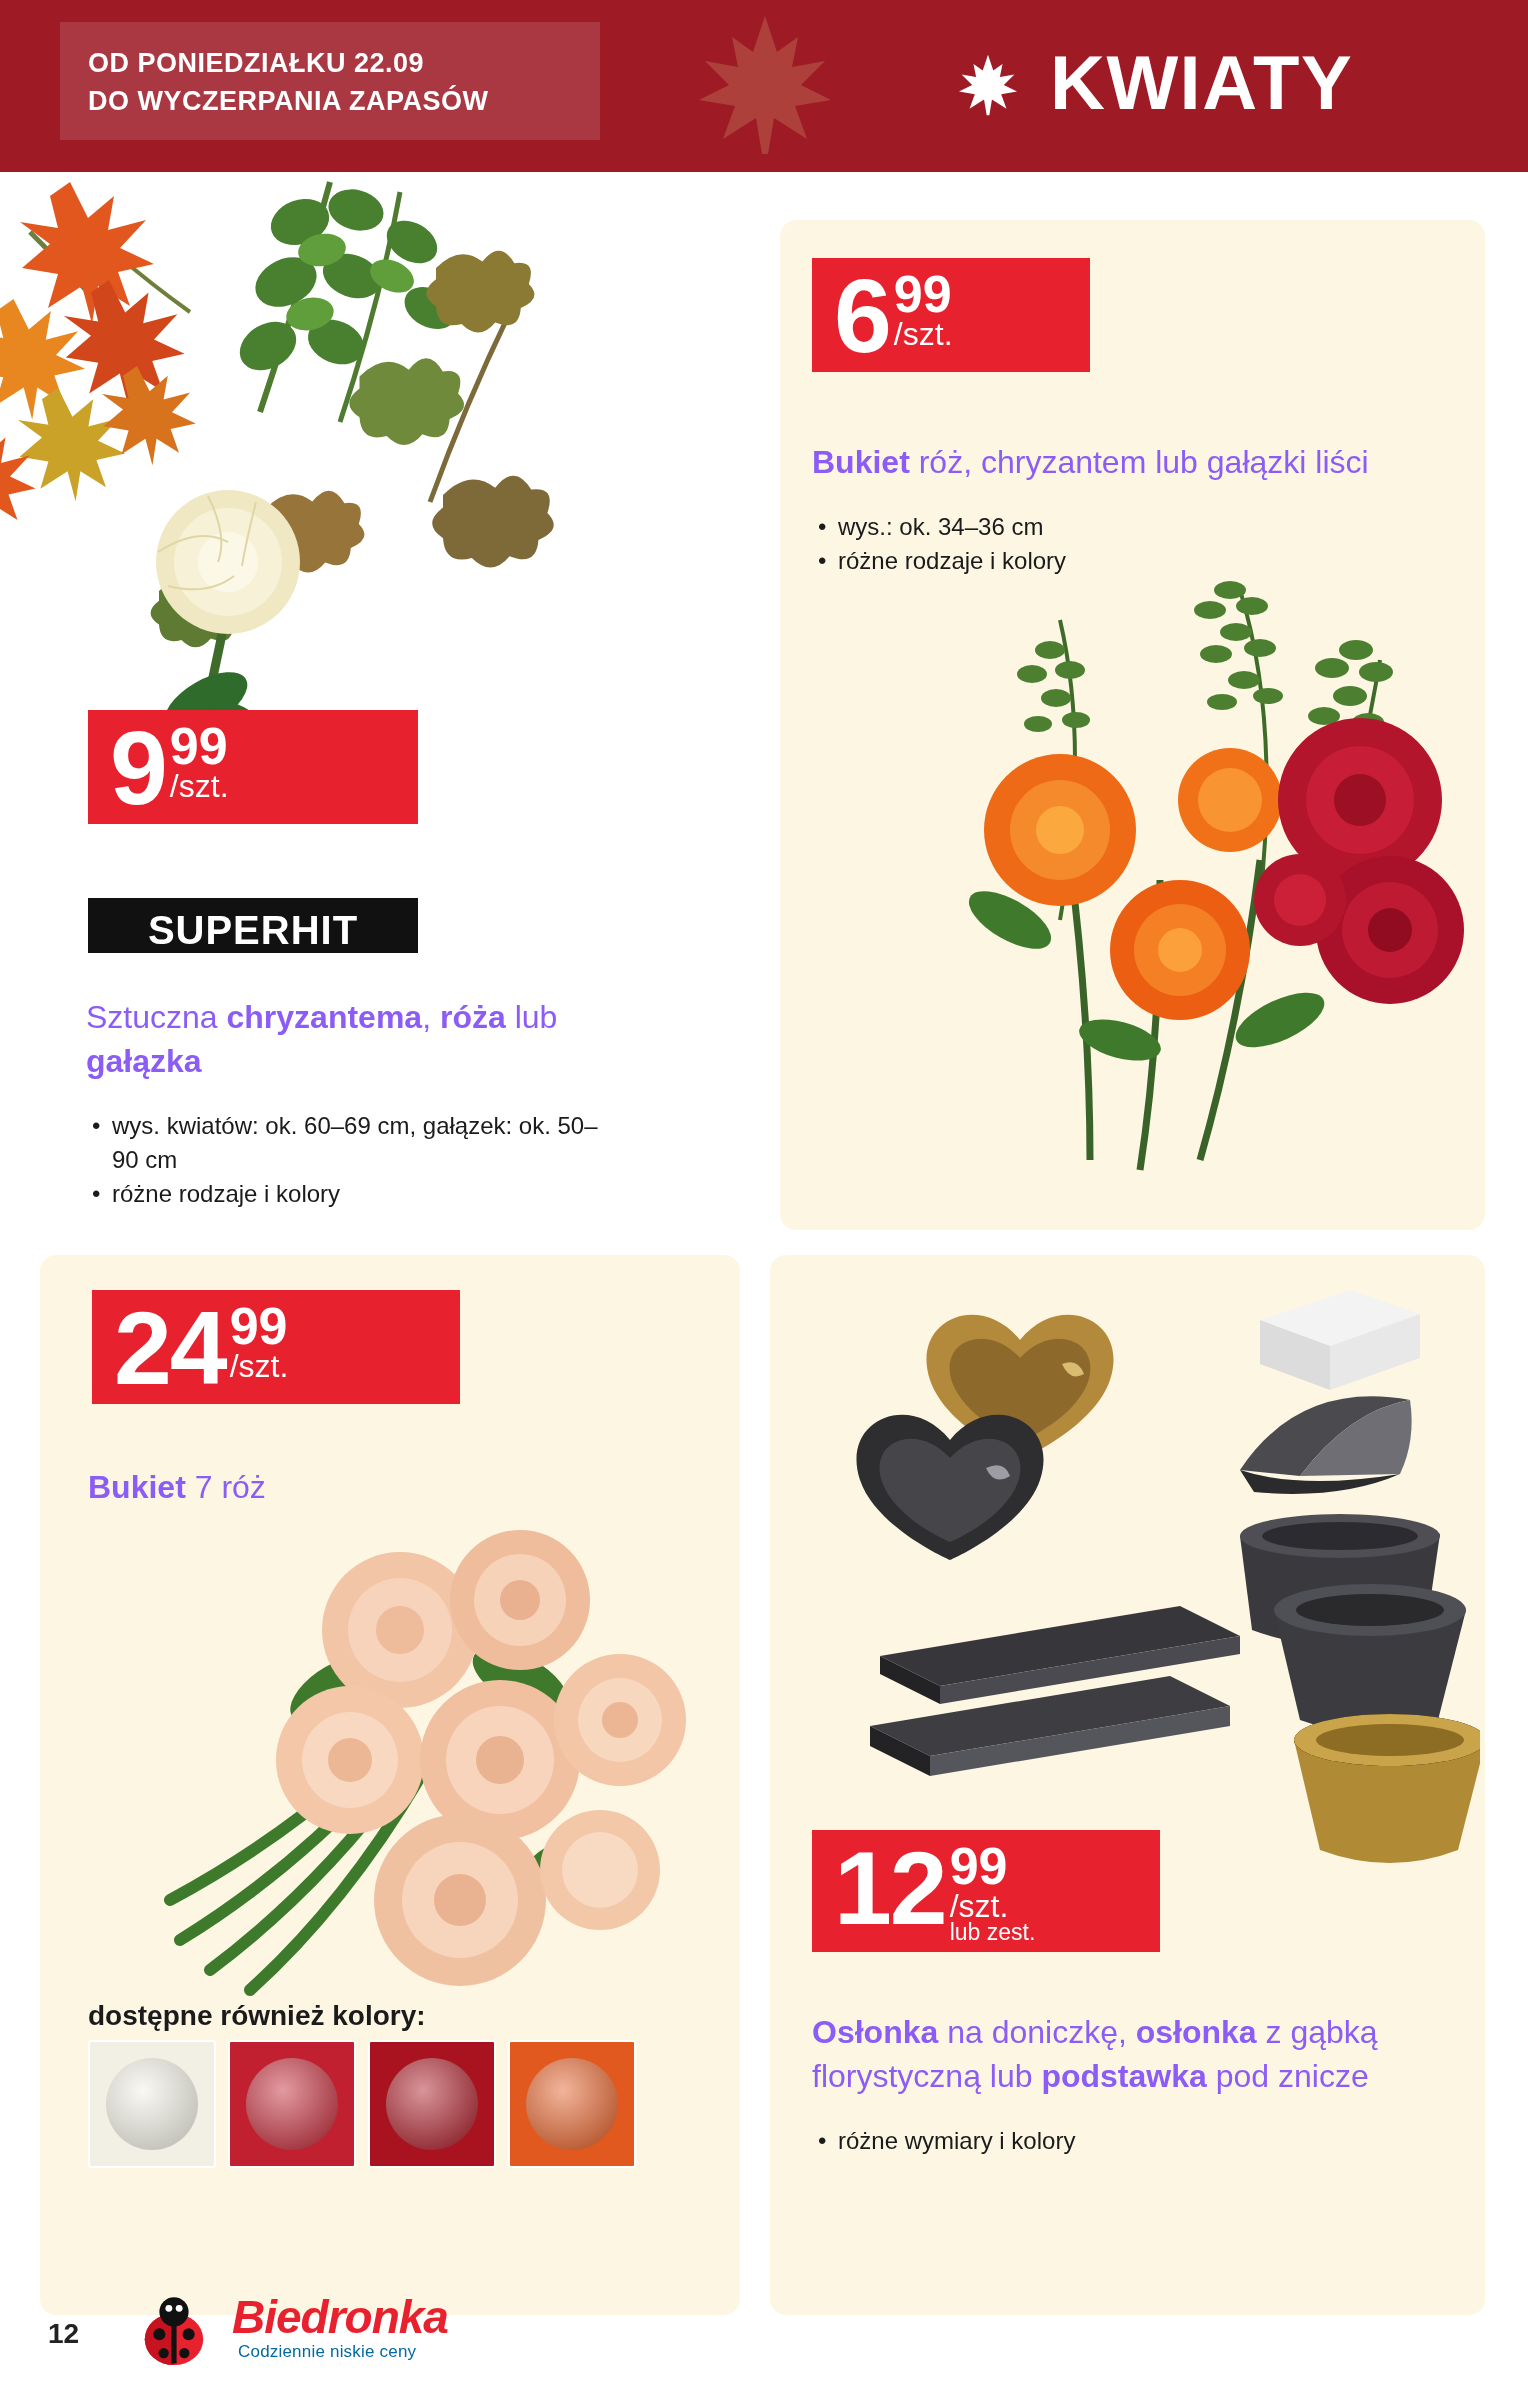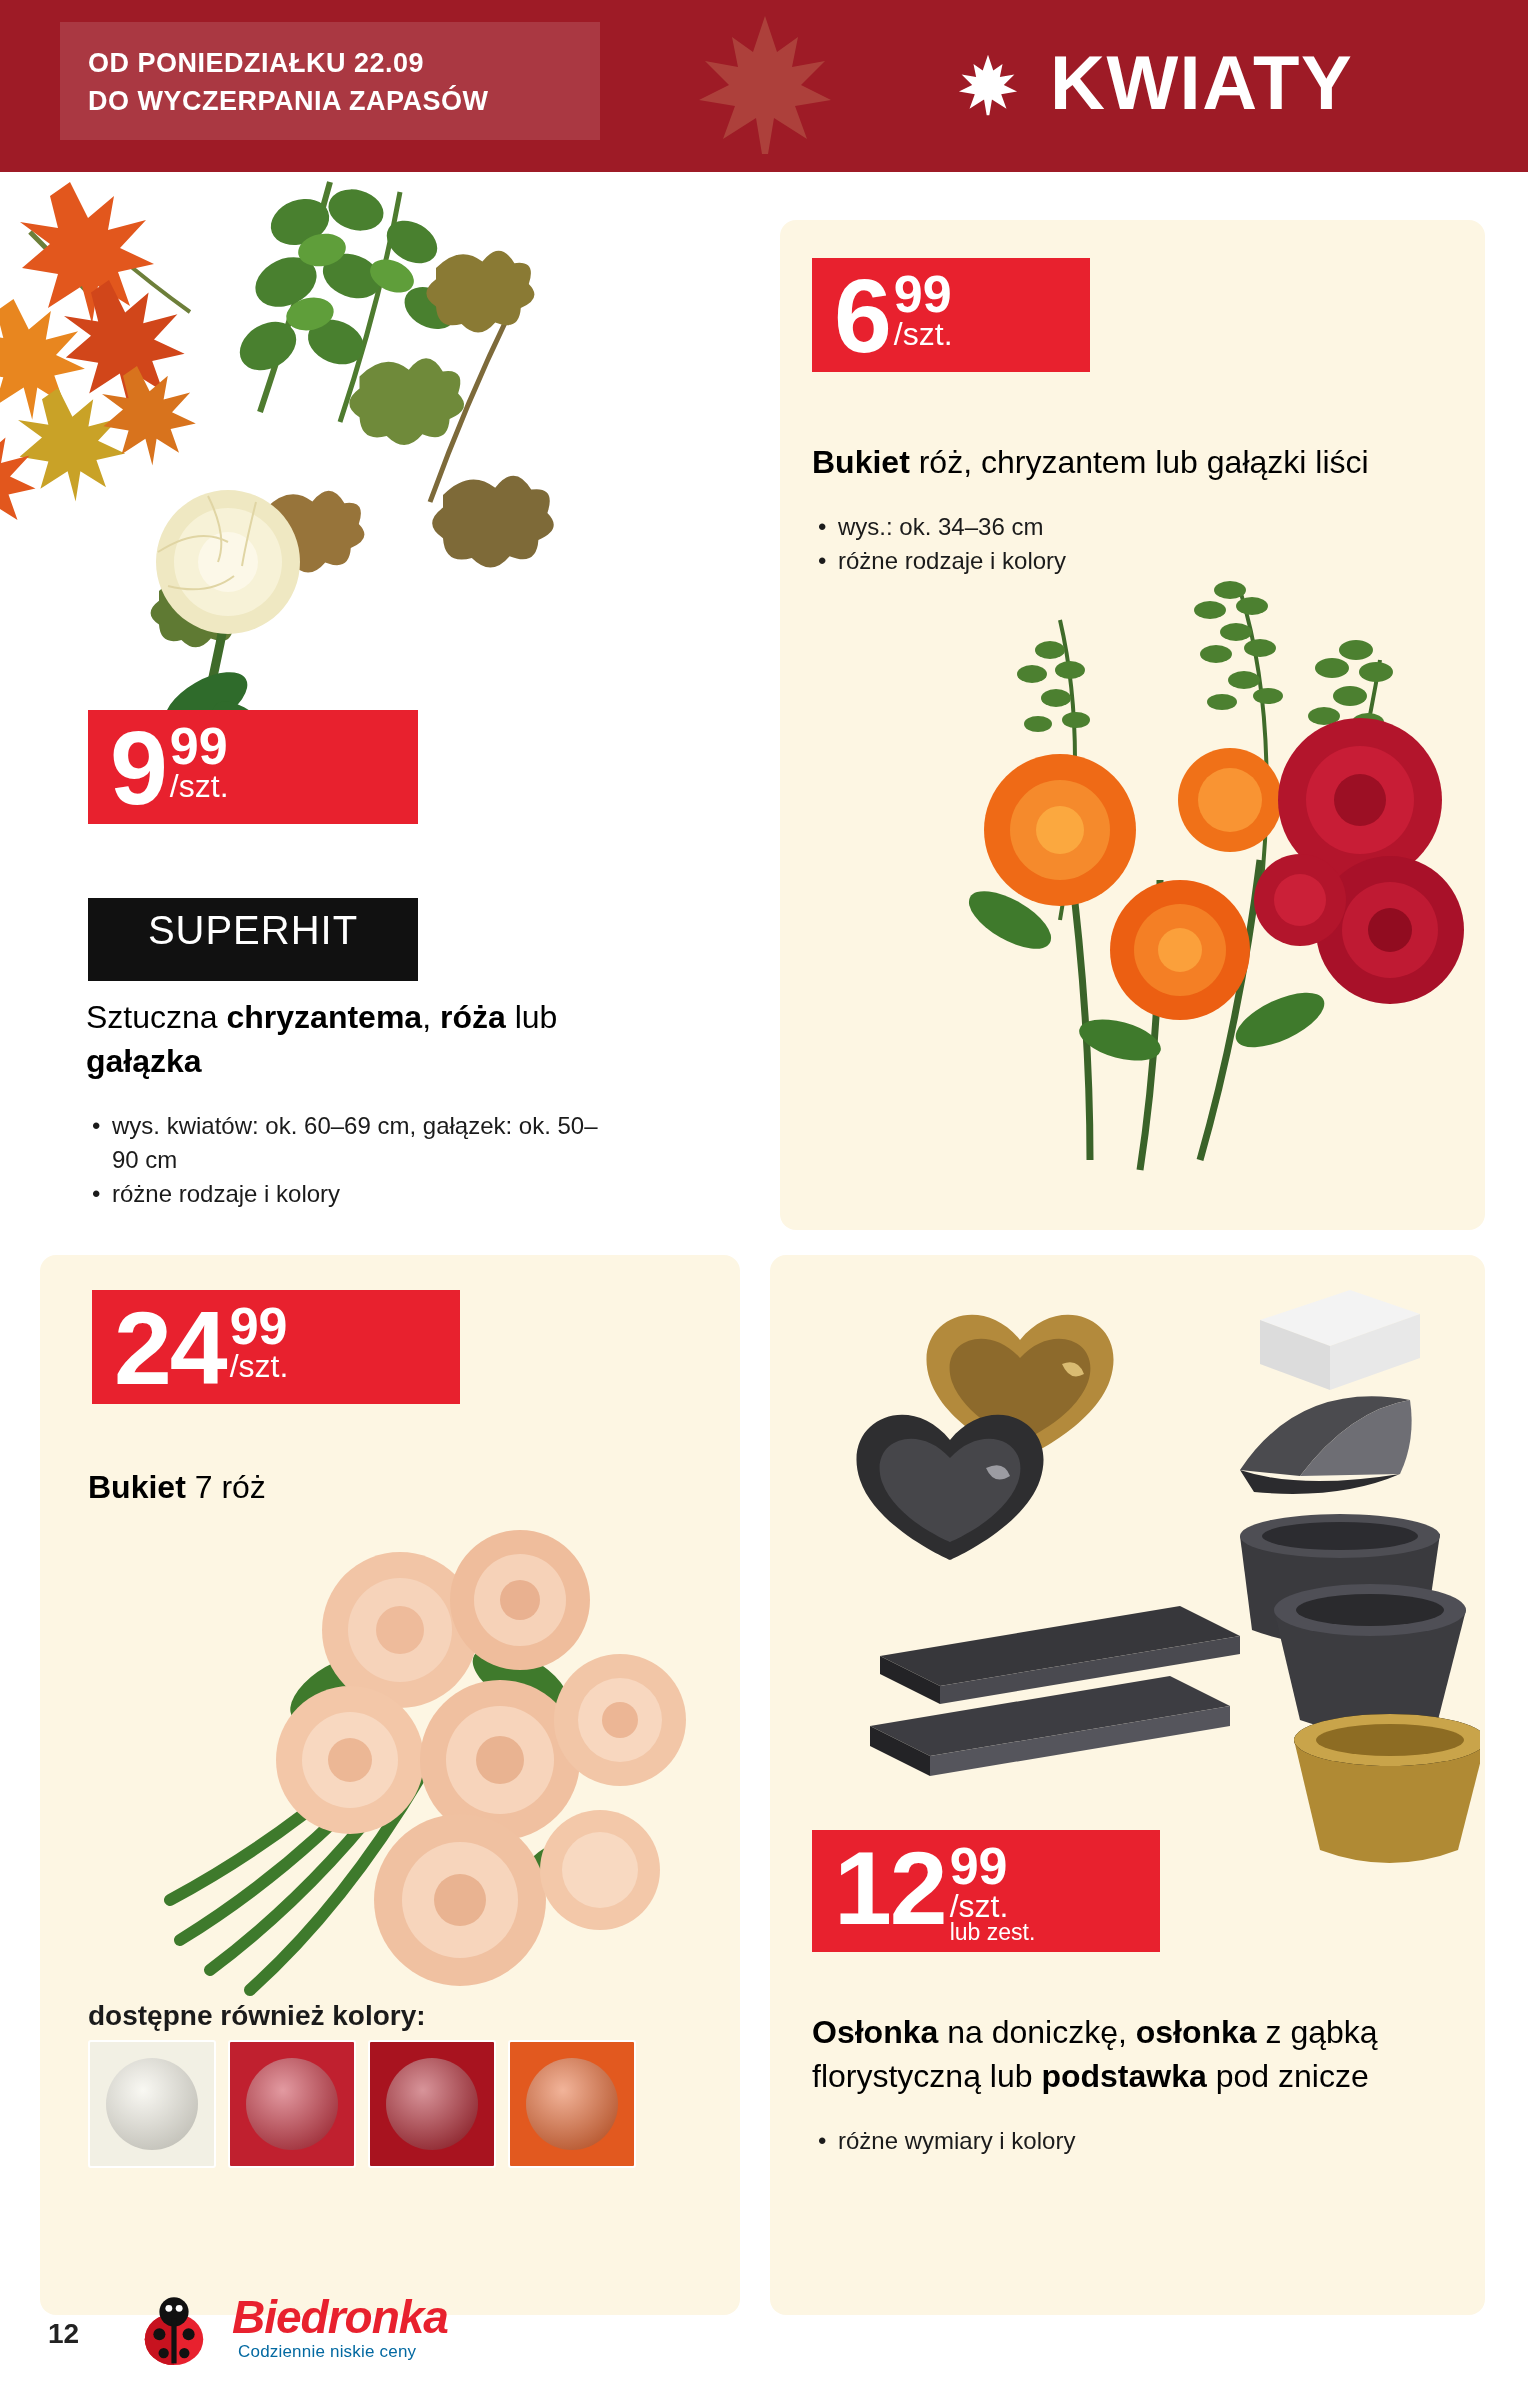--- a/index.html
+++ b/index.html
@@ -91,31 +91,31 @@
   }
   .price-unit2 {
     font-size: 23px;
     line-height: 24px;
     display: block;
   }
   .superhit {
     background: #111111;
     color: #ffffff;
     font-size: 40px;
-    font-weight: normal;
+    font-weight: bold;
     letter-spacing: 1px;
     text-align: center;
-    padding: 10px 0 28px 0;
+    padding: 10px 0 0 0;
   }
 
   
   .prod-title {
     font-size: 32px;
     line-height: 44px;
-    color: #000000;
+    color: #8b5cf6;
   }
   .prod-title b { font-weight: bold; }
   .bullets { margin-top: 26px; }
   .bullets li {
     list-style: none;
     font-size: 24px;
     line-height: 34px;
     color: #1b1b1b;
     position: relative;
     padding-left: 26px;

